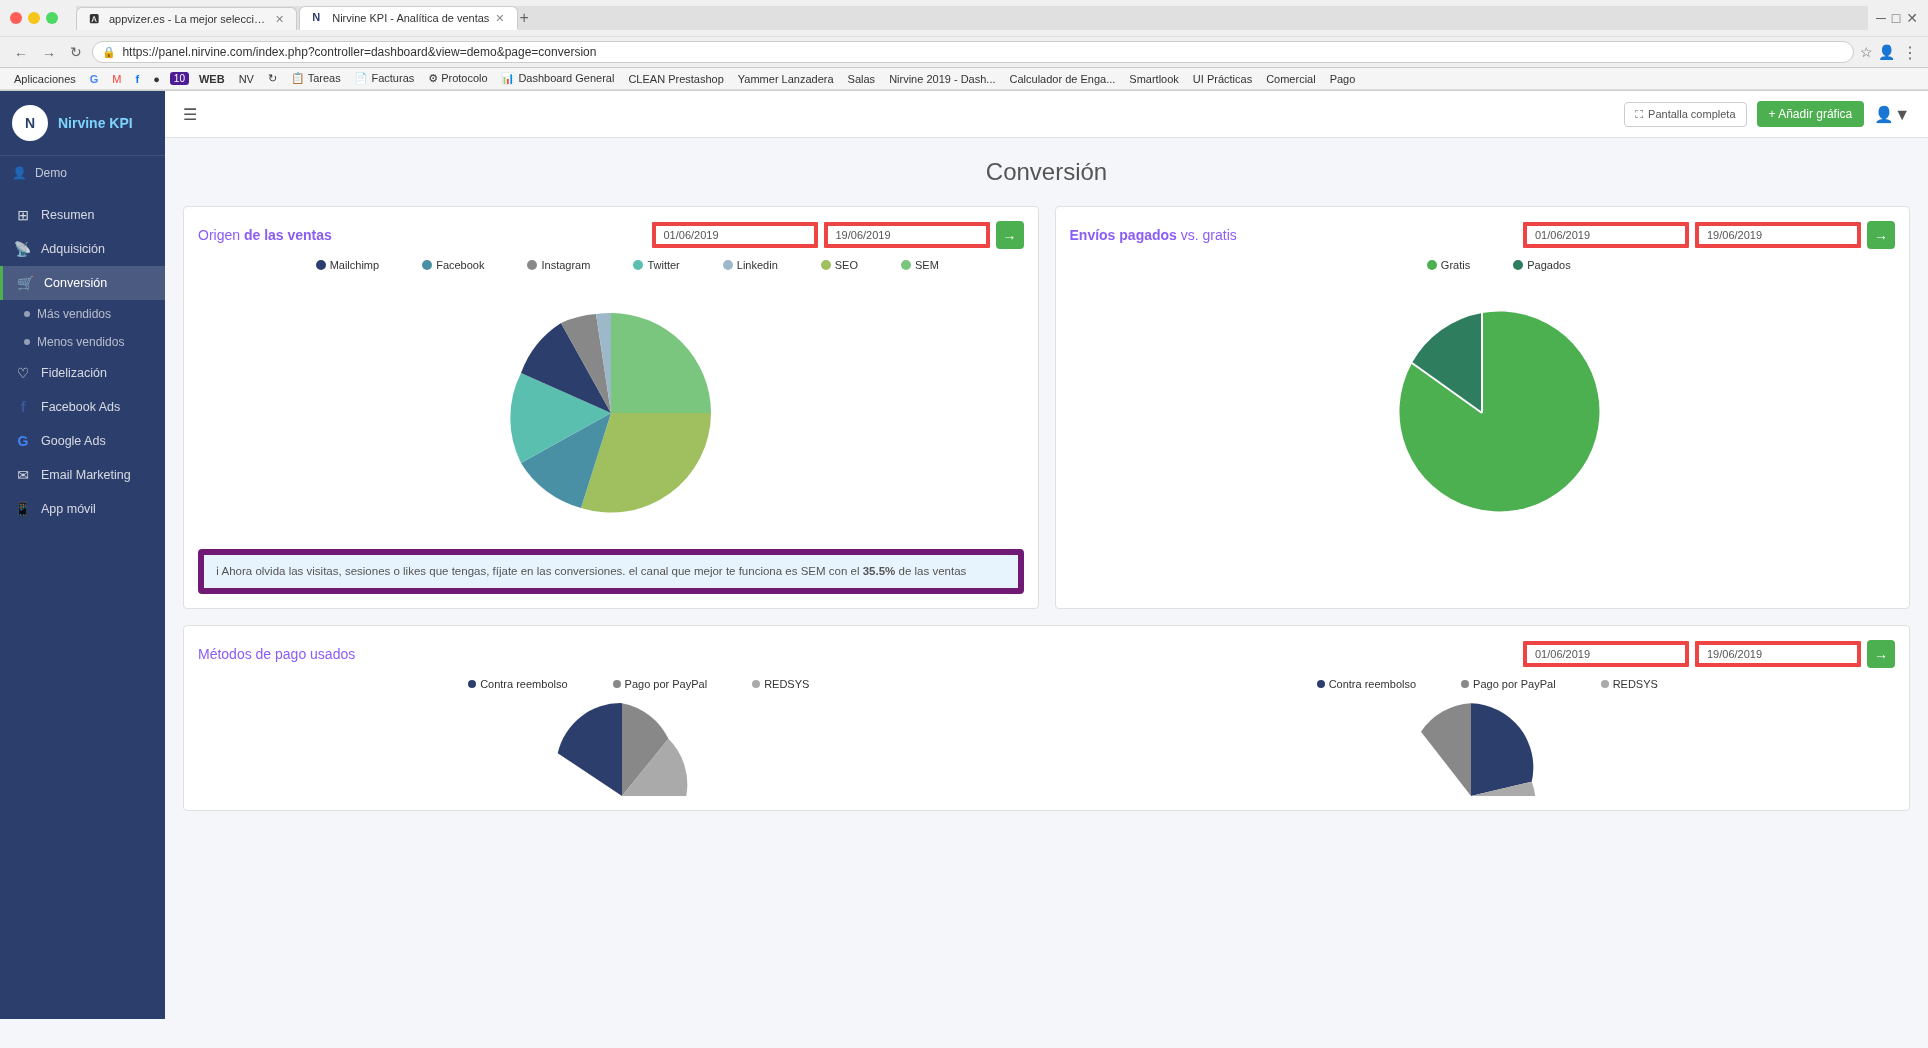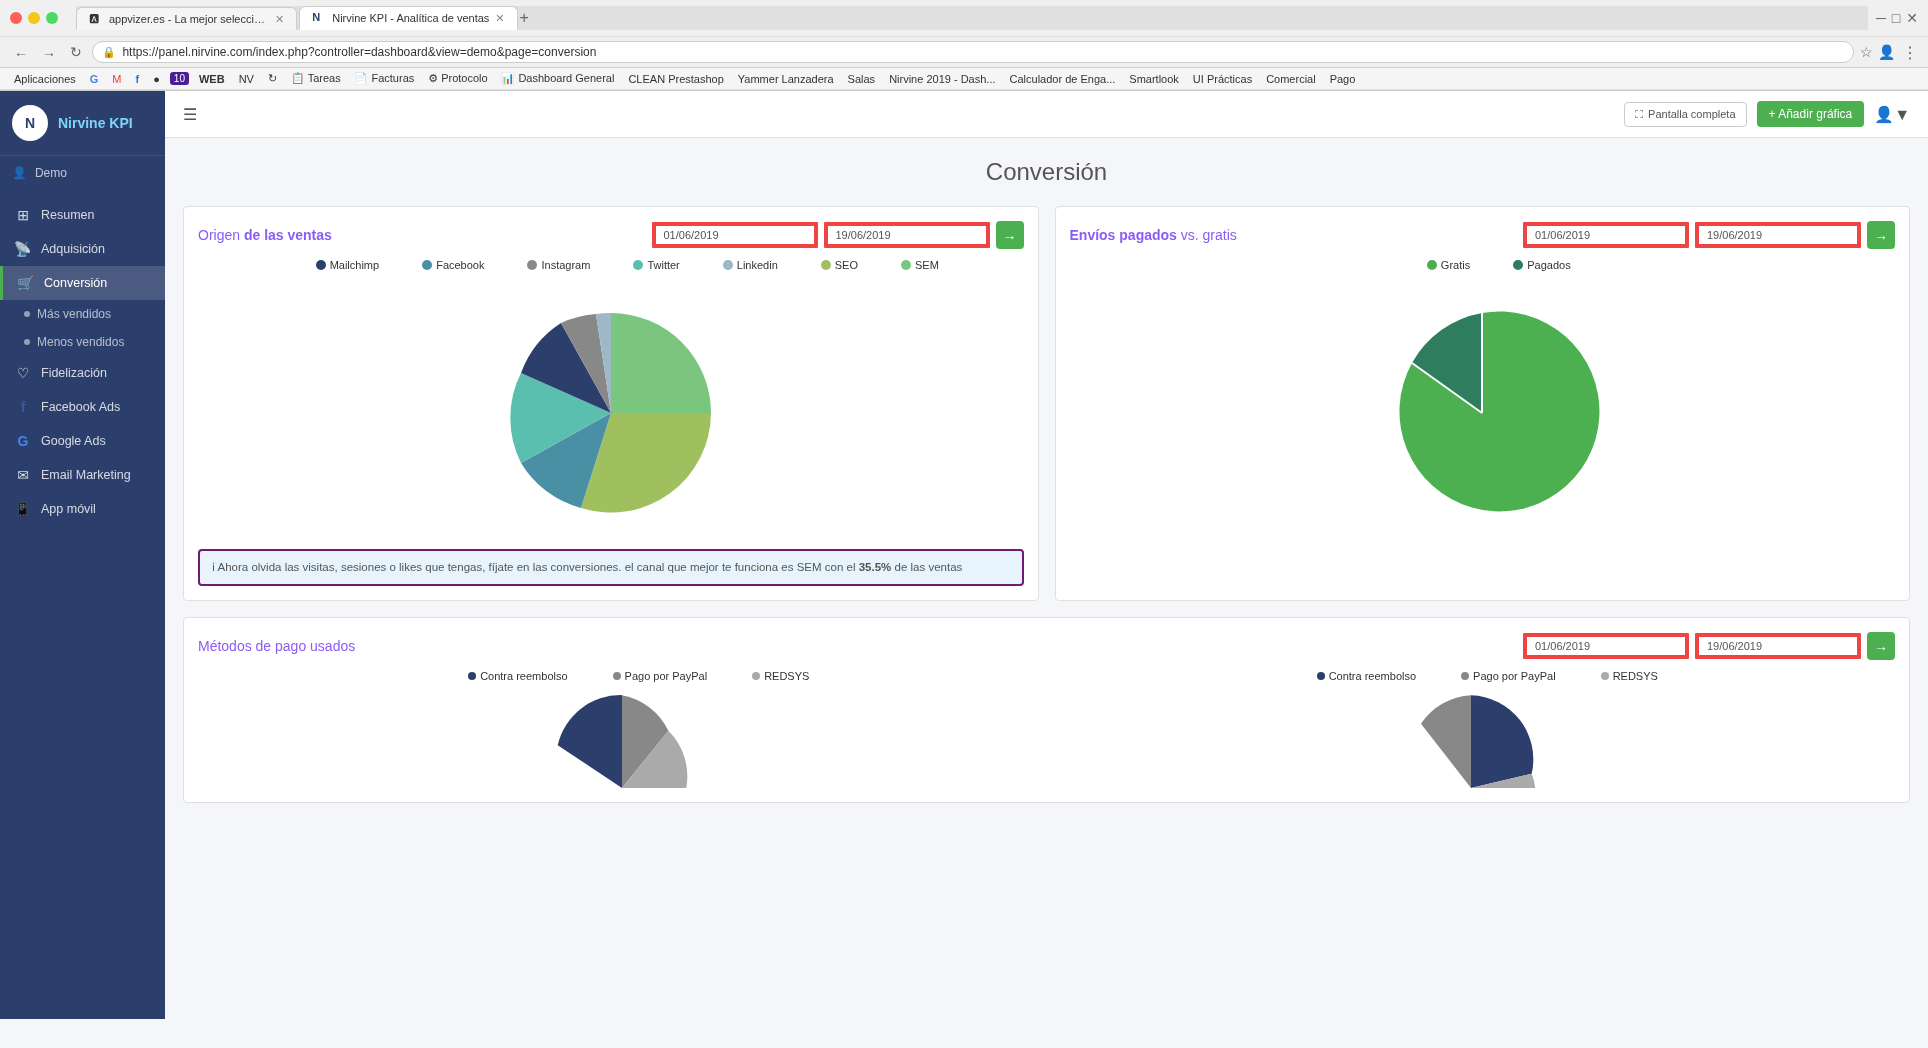--- a/index.html
+++ b/index.html
@@ -286,21 +286,21 @@
 
     .pie-container {
       display: flex;
       justify-content: center;
       align-items: center;
       padding: 10px 0 16px;
     }
 
     .info-box {
       background: #e8f4fd;
-      border: 2px solid #701a75;
+      border: 6px solid #701a75;
       border-radius: 4px;
       padding: 8px 12px;
       font-size: 11.5px;
       color: #555;
       line-height: 1.5;
     }
 
     
     .bottom-section {
       padding: 0 18px 16px;

